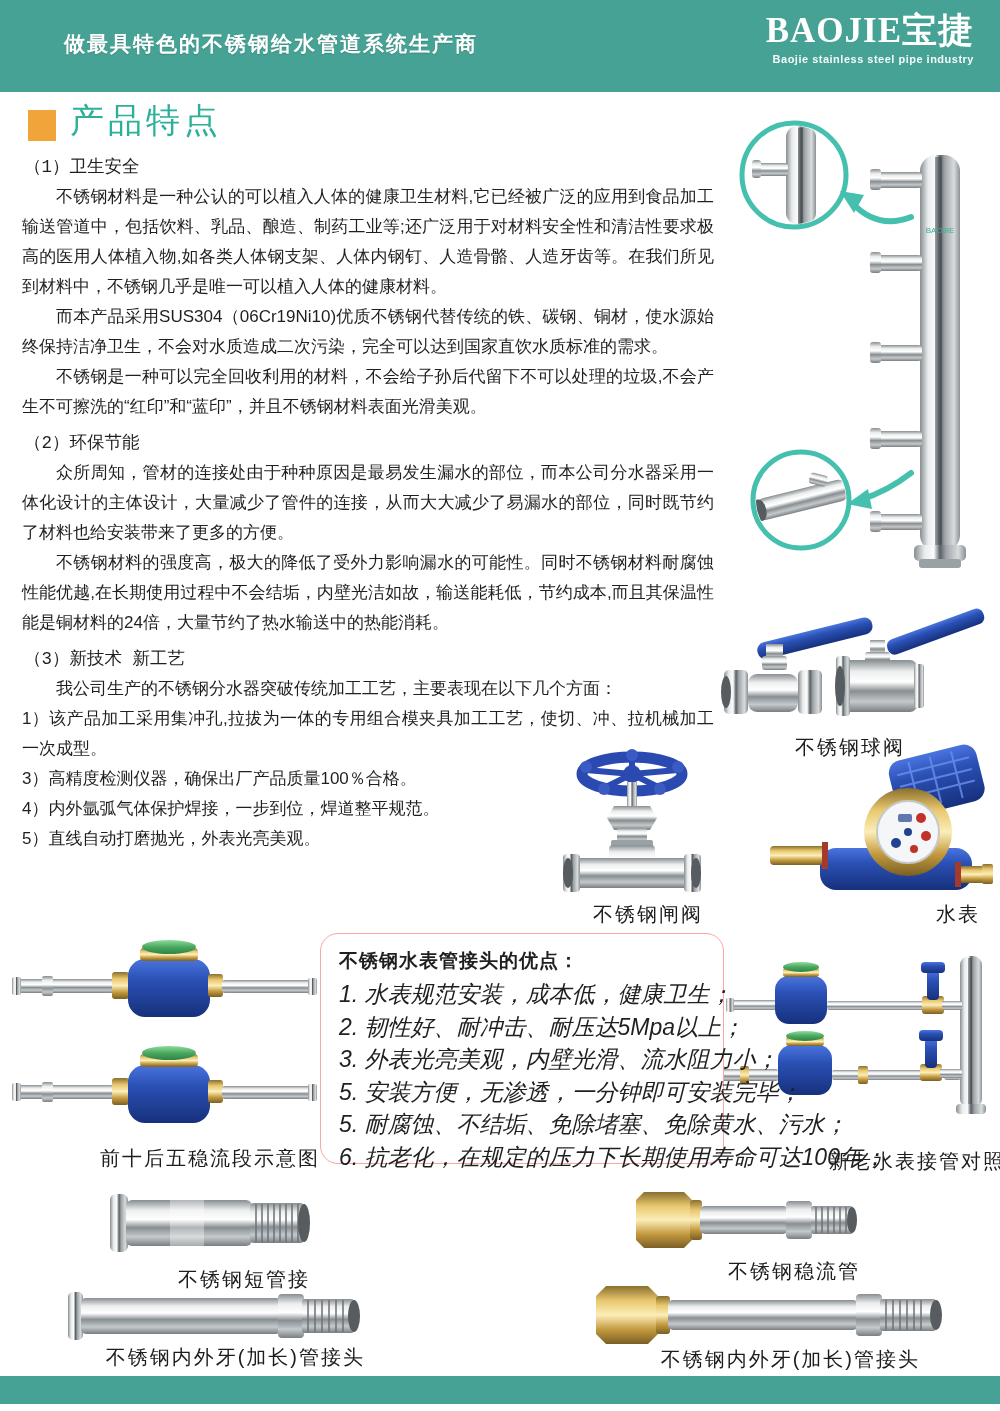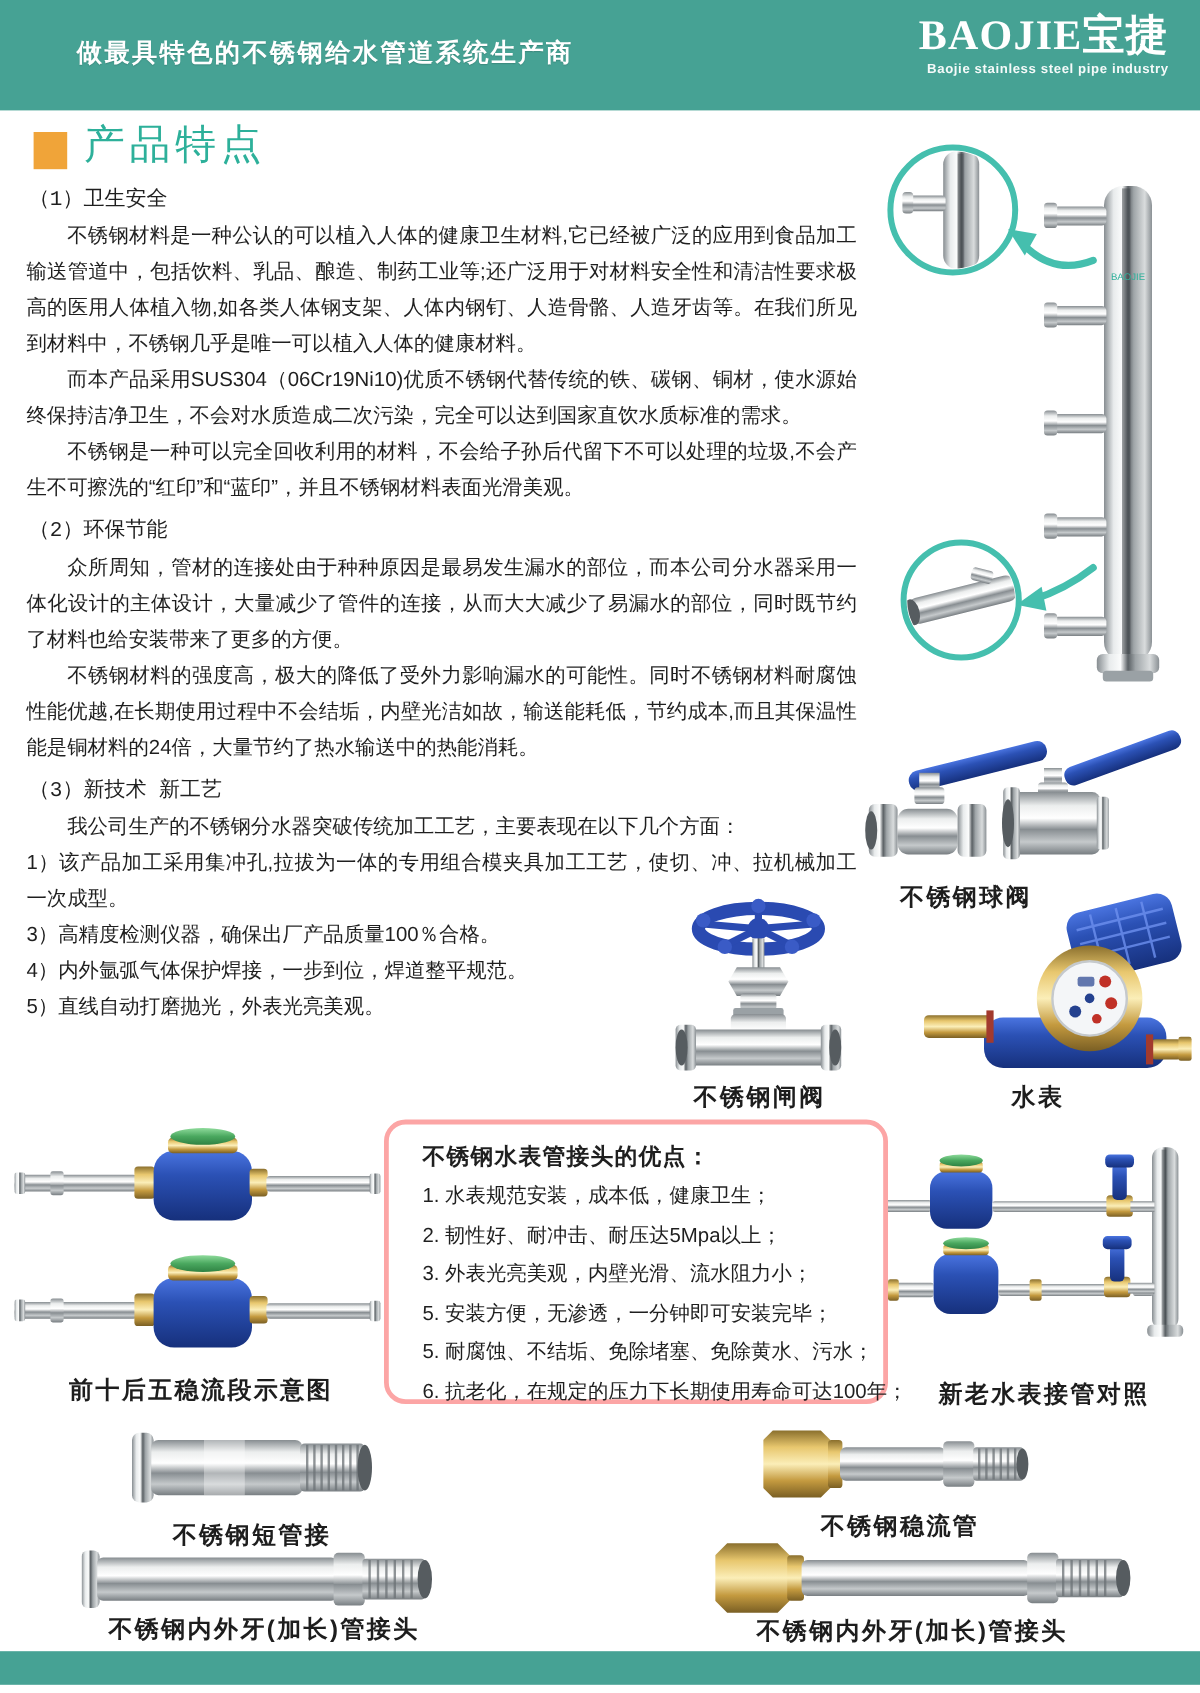--- a/index.html
+++ b/index.html
@@ -19,27 +19,27 @@
   .page-title{position:absolute;left:70px;top:98px;margin:0;font-size:34px;font-weight:normal;
               color:#2db09a;letter-spacing:4px;}
   
   .content{position:absolute;left:22px;top:146px;width:692px;font-size:17px;line-height:30px;
            text-align:justify;}
   .content p{margin:0;text-indent:2em;}
   .sec-h{margin:6px 0 0 2px;font-size:17.5px;font-family:Liberation Mono, monospace;}
   .list-item{margin:0 0 0 16px;text-indent:0 !important;}
   .intro{margin:0;text-indent:2em;}
   
-  .label{position:absolute;font-size:20px;color:#1d1d1d;letter-spacing:2px;text-align:center;font-weight:bold;}
+  .label{position:absolute;font-size:20px;color:#1d1d1d;letter-spacing:2px;text-align:right;}
   .img{position:absolute;}
   
   .adv-box{position:absolute;left:320px;top:933px;width:370px;height:209px;background:#fff;
-           border:4px solid #fca5a5;border-radius:18px;padding:12px 14px 8px 28px;}
+           border:1px solid #fca5a5;border-radius:18px;padding:12px 14px 8px 18px;}
   .adv-title{font-size:19px;font-weight:bold;margin:2px 0 4px 0;letter-spacing:1px;}
-  .adv-item{font-size:17px;line-height:32.5px;white-space:nowrap;}
+  .adv-item{font-size:23px;line-height:32.5px;white-space:nowrap;font-style:italic;}
   
   .ftr{position:absolute;left:0;top:1376px;width:1000px;height:28px;background:#46a294;}
 </style>
 </head>
 <body>
 
 <div class="page">
 
   <svg width="0" height="0" style="position:absolute">
     <defs>

